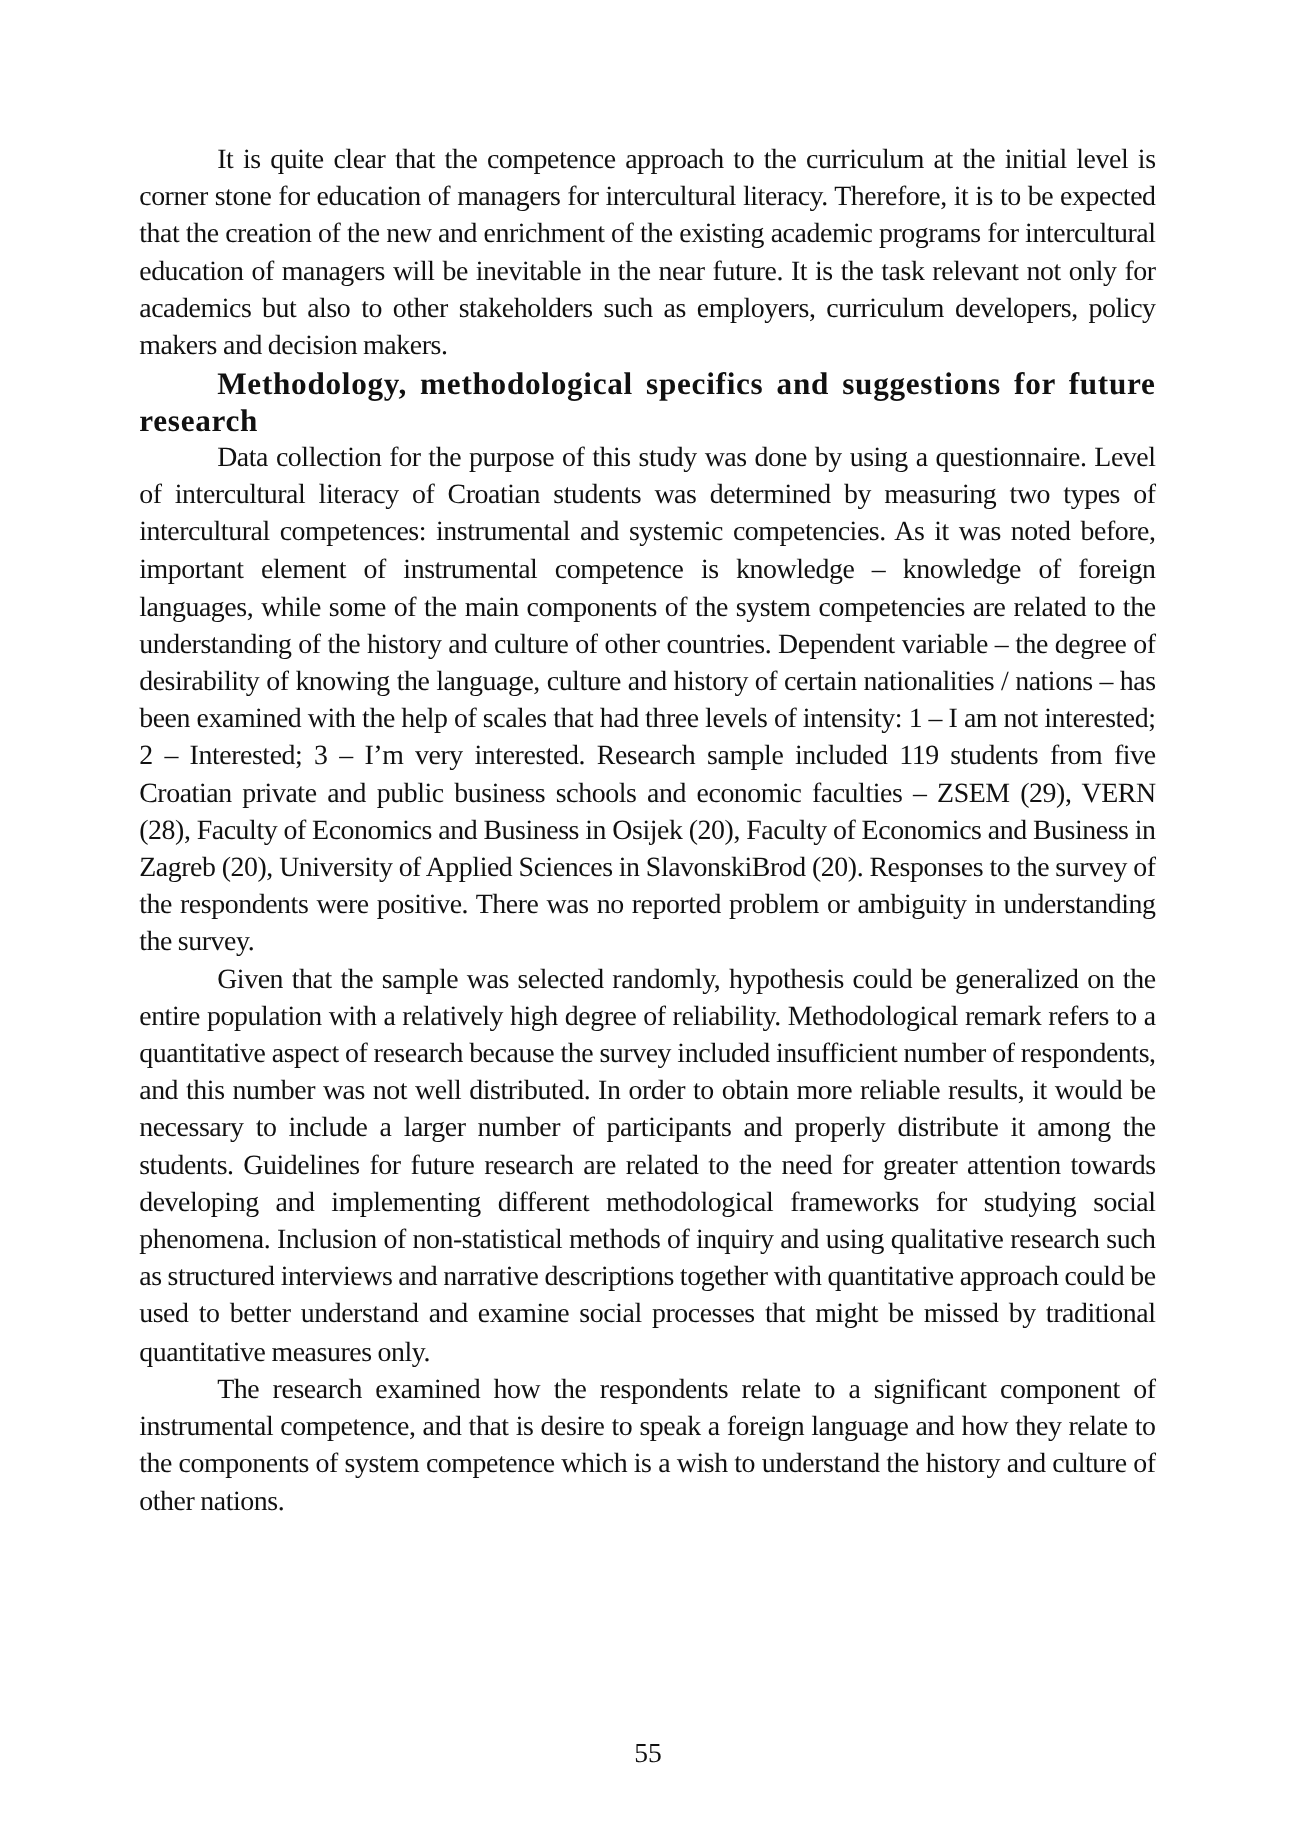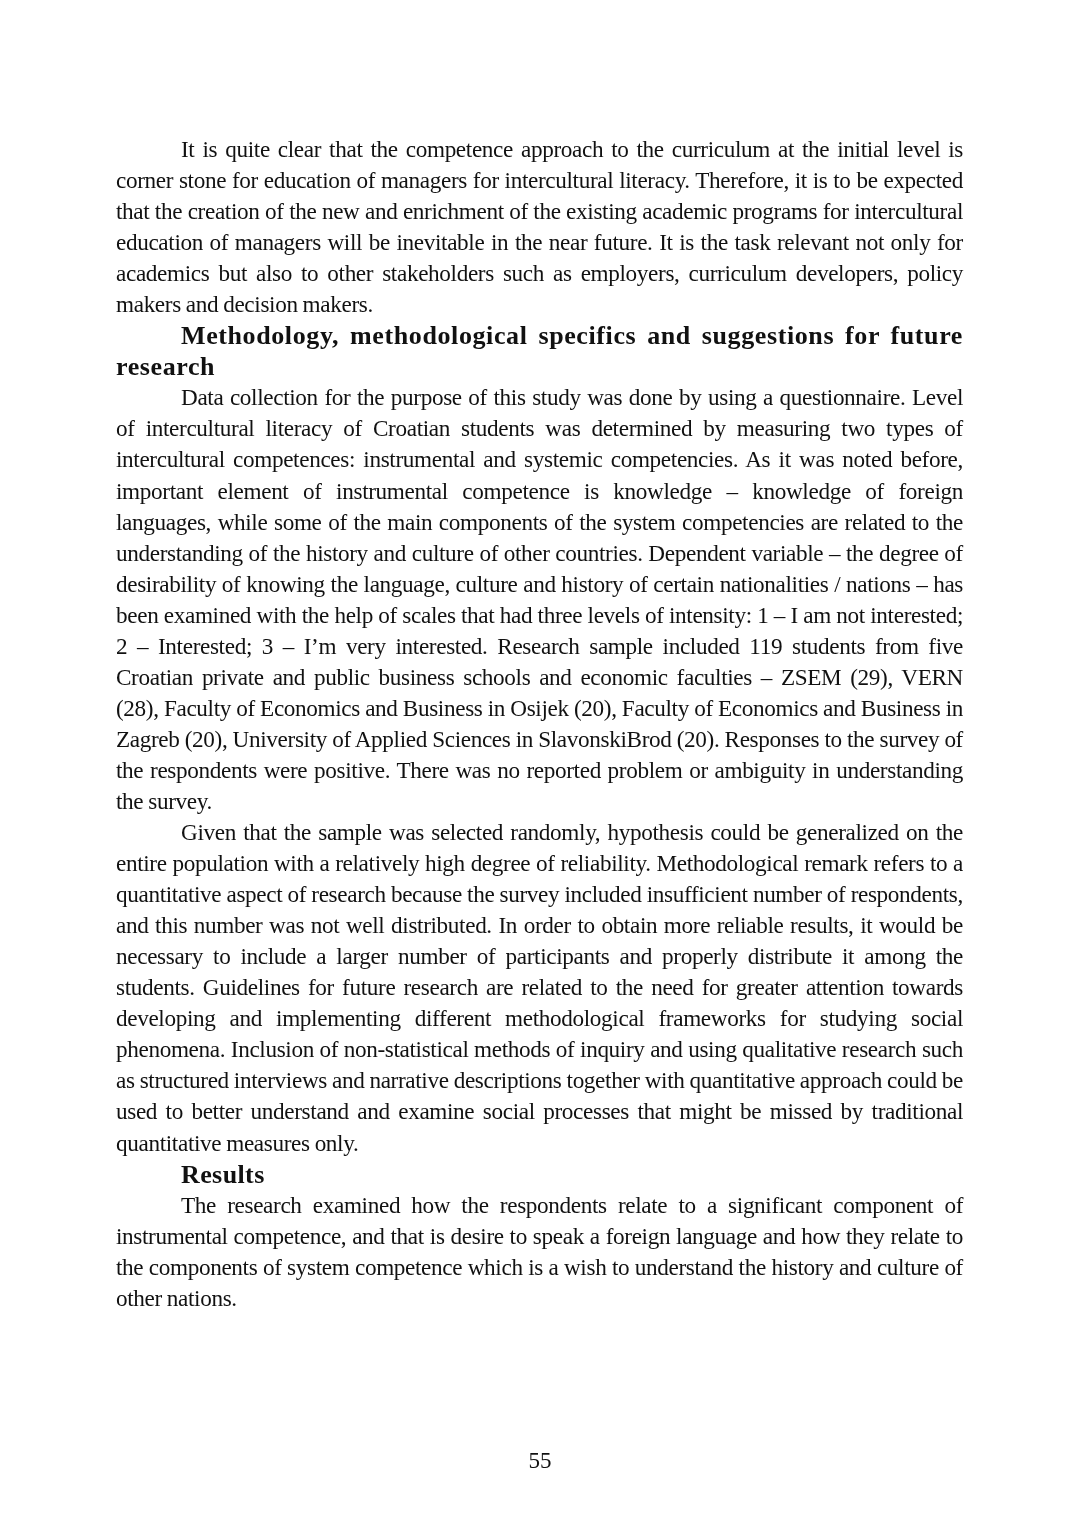--- a/index.html
+++ b/index.html
@@ -13,21 +13,20 @@
       position: relative;
       overflow: hidden;
       font-family: "Liberation Serif", "DejaVu Serif", serif;
       color: #111111;
     }
     .page {
       position: absolute;
       left: 116px;
       top: 118px;
       width: 847px;
-      margin-top: 16px;
     }
     .para {
       font-size: 23.2px;
       line-height: 31.05px;
       text-align: justify;
       text-indent: 65px;
       margin: 0;
       letter-spacing: -0.35px;
       word-spacing: -0.5px;
     }
@@ -55,17 +54,16 @@
     }
   </style>
 </head>
 <body>
 
 <div class="page">
   <p class="para">It is quite clear that the competence approach to the curriculum at the initial level is corner stone for education of managers for intercultural literacy. Therefore, it is to be expected that the creation of the new and enrichment of the existing academic programs for intercultural education of managers will be inevitable in the near future. It is the task relevant not only for academics but also to other stakeholders such as employers, curriculum developers, policy makers and decision makers.</p>
   <p class="heading">Methodology, methodological specifics and suggestions for future research</p>
   <p class="para">Data collection for the purpose of this study was done by using a questionnaire. Level of intercultural literacy of Croatian students was determined by measuring two types of intercultural competences: instrumental and systemic competencies. As it was noted before, important element of instrumental competence is knowledge – knowledge of foreign languages, while some of the main components of the system competencies are related to the understanding of the history and culture of other countries. Dependent variable – the degree of desirability of knowing the language, culture and history of certain nationalities / nations – has been examined with the help of scales that had three levels of intensity: 1 – I am not interested; 2 – Interested; 3 – I’m very interested. Research sample included 119 students from five Croatian private and public business schools and economic faculties – ZSEM (29), VERN (28), Faculty of Economics and Business in Osijek (20), Faculty of Economics and Business in Zagreb (20), University of Applied Sciences in SlavonskiBrod (20). Responses to the survey of the respondents were positive. There was no reported problem or ambiguity in understanding the survey.</p>
   <p class="para">Given that the sample was selected randomly, hypothesis could be generalized on the entire population with a relatively high degree of reliability. Methodological remark refers to a quantitative aspect of research because the survey included insufficient number of respondents, and this number was not well distributed. In order to obtain more reliable results, it would be necessary to include a larger number of participants and properly distribute it among the students. Guidelines for future research are related to the need for greater attention towards developing and implementing different methodological frameworks for studying social phenomena. Inclusion of non-statistical methods of inquiry and using qualitative research such as structured interviews and narrative descriptions together with quantitative approach could be used to better understand and examine social processes that might be missed by traditional quantitative measures only.</p>
-  <p class="heading results">Results</p>
   <p class="para">The research examined how the respondents relate to a significant component of instrumental competence, and that is desire to speak a foreign language and how they relate to the components of system competence which is a wish to understand the history and culture of other nations.</p>
 </div>
 
 <div class="page-number">55</div>
 
 </body></html>

